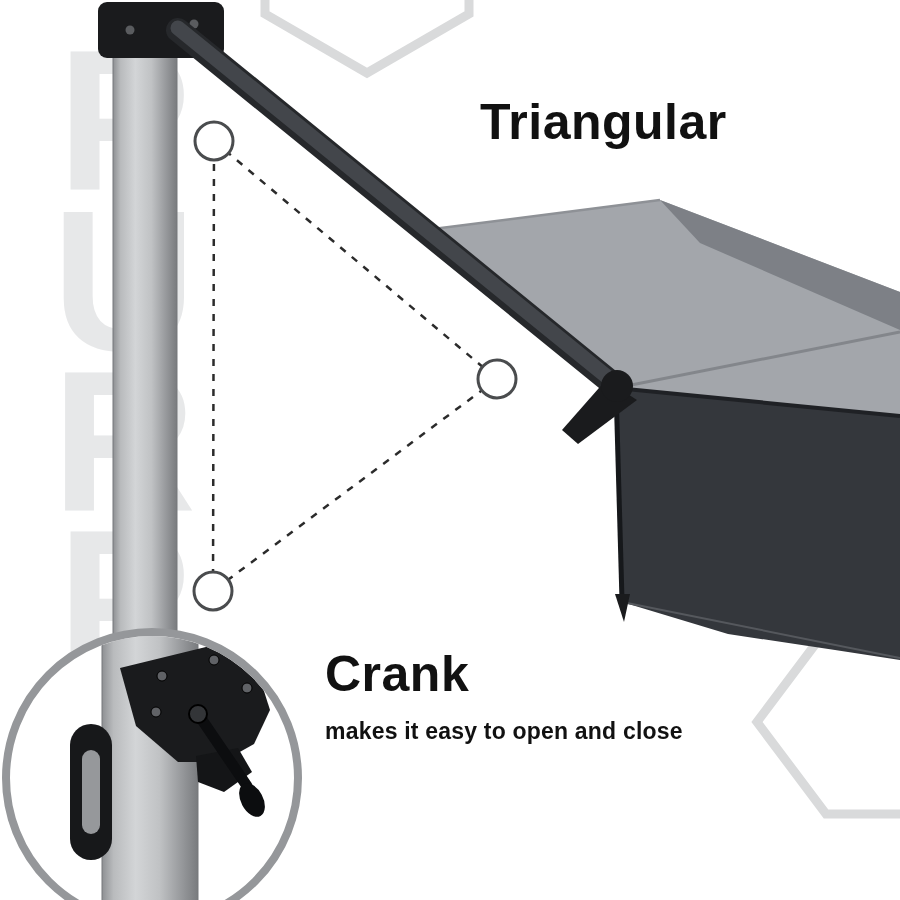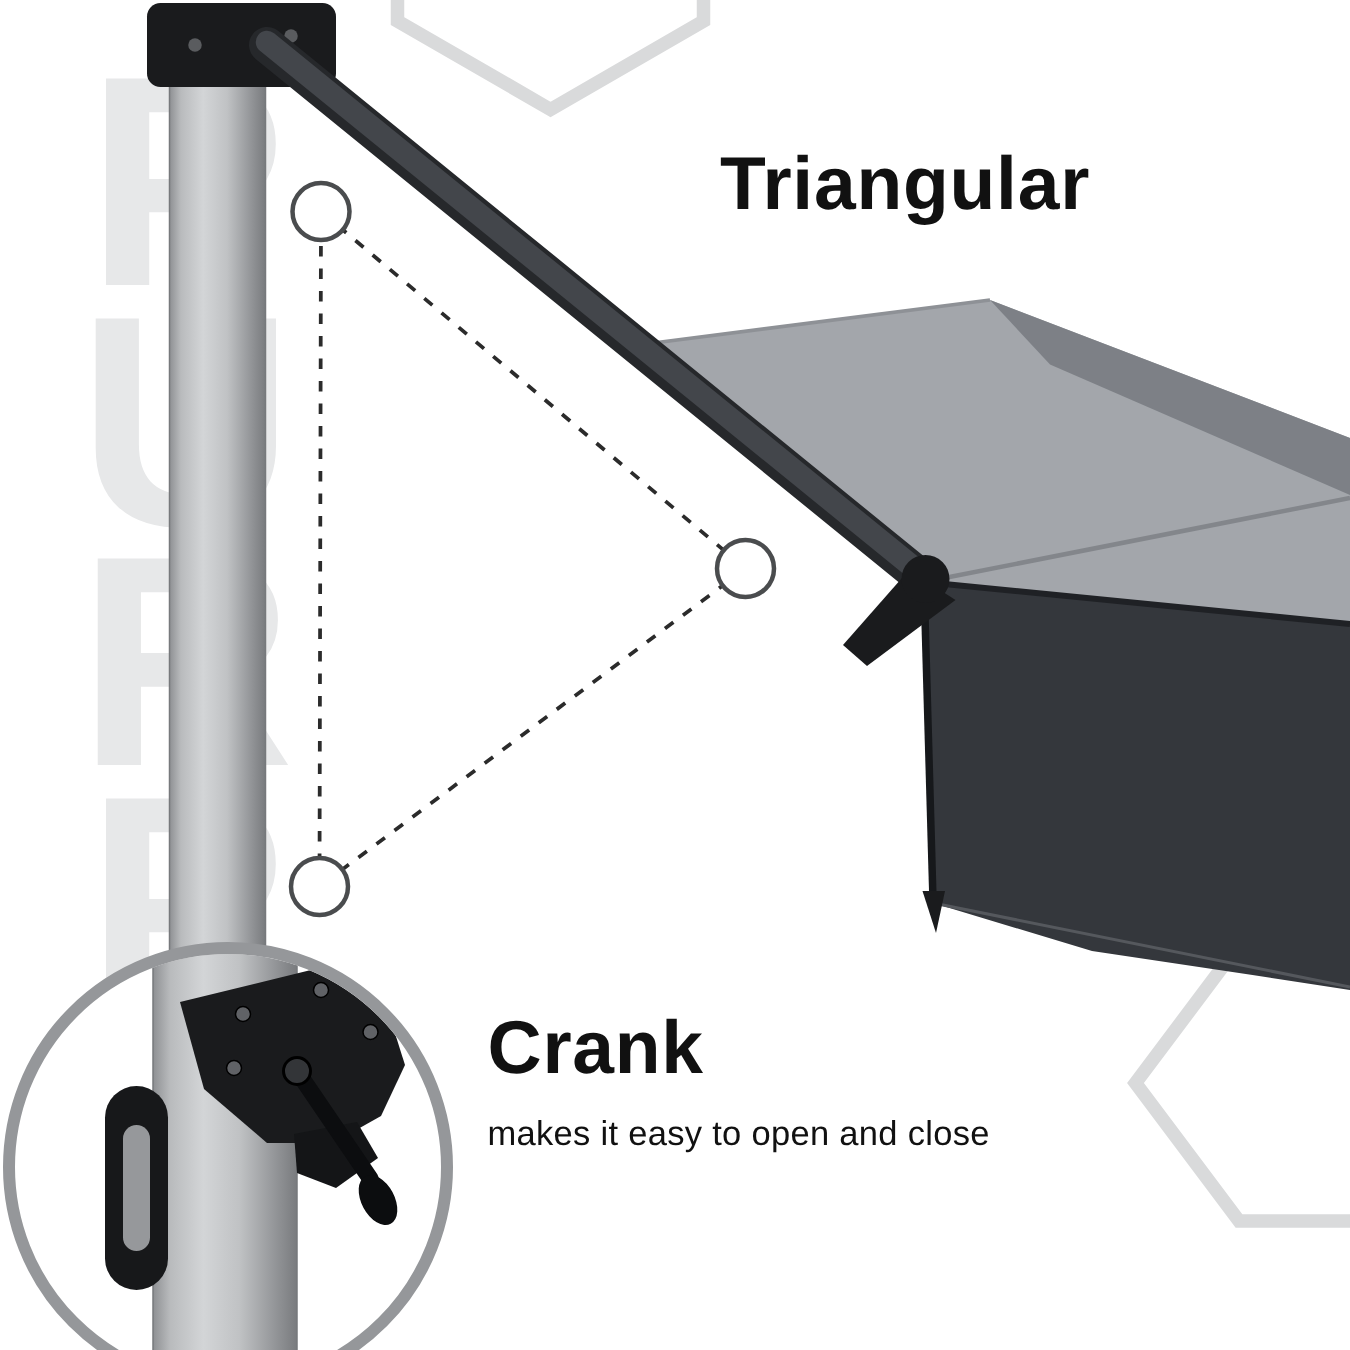--- a/index.html
+++ b/index.html
@@ -15,25 +15,25 @@
   .headline {
     position: absolute;
     font-weight: bold;
     color: #111111;
     font-size: 50px;
     line-height: 68px;
     letter-spacing: 0.5px;
     white-space: nowrap;
   }
   .headline.triangular { left: 480px; top: 88px; }
-  .headline.crank { left: 325px; top: 664px; }
+  .headline.crank { left: 325px; top: 640px; }
   .subline {
     font-size: 23px;
     line-height: 30px;
-    font-weight: normal;
+    font-weight: bold;
     margin-top: 8px;
     letter-spacing: 0.2px;
     color: #111111;
     text-align: center;
   }
 </style>
 </head>
 <body>
 
 <div class="canvas">

